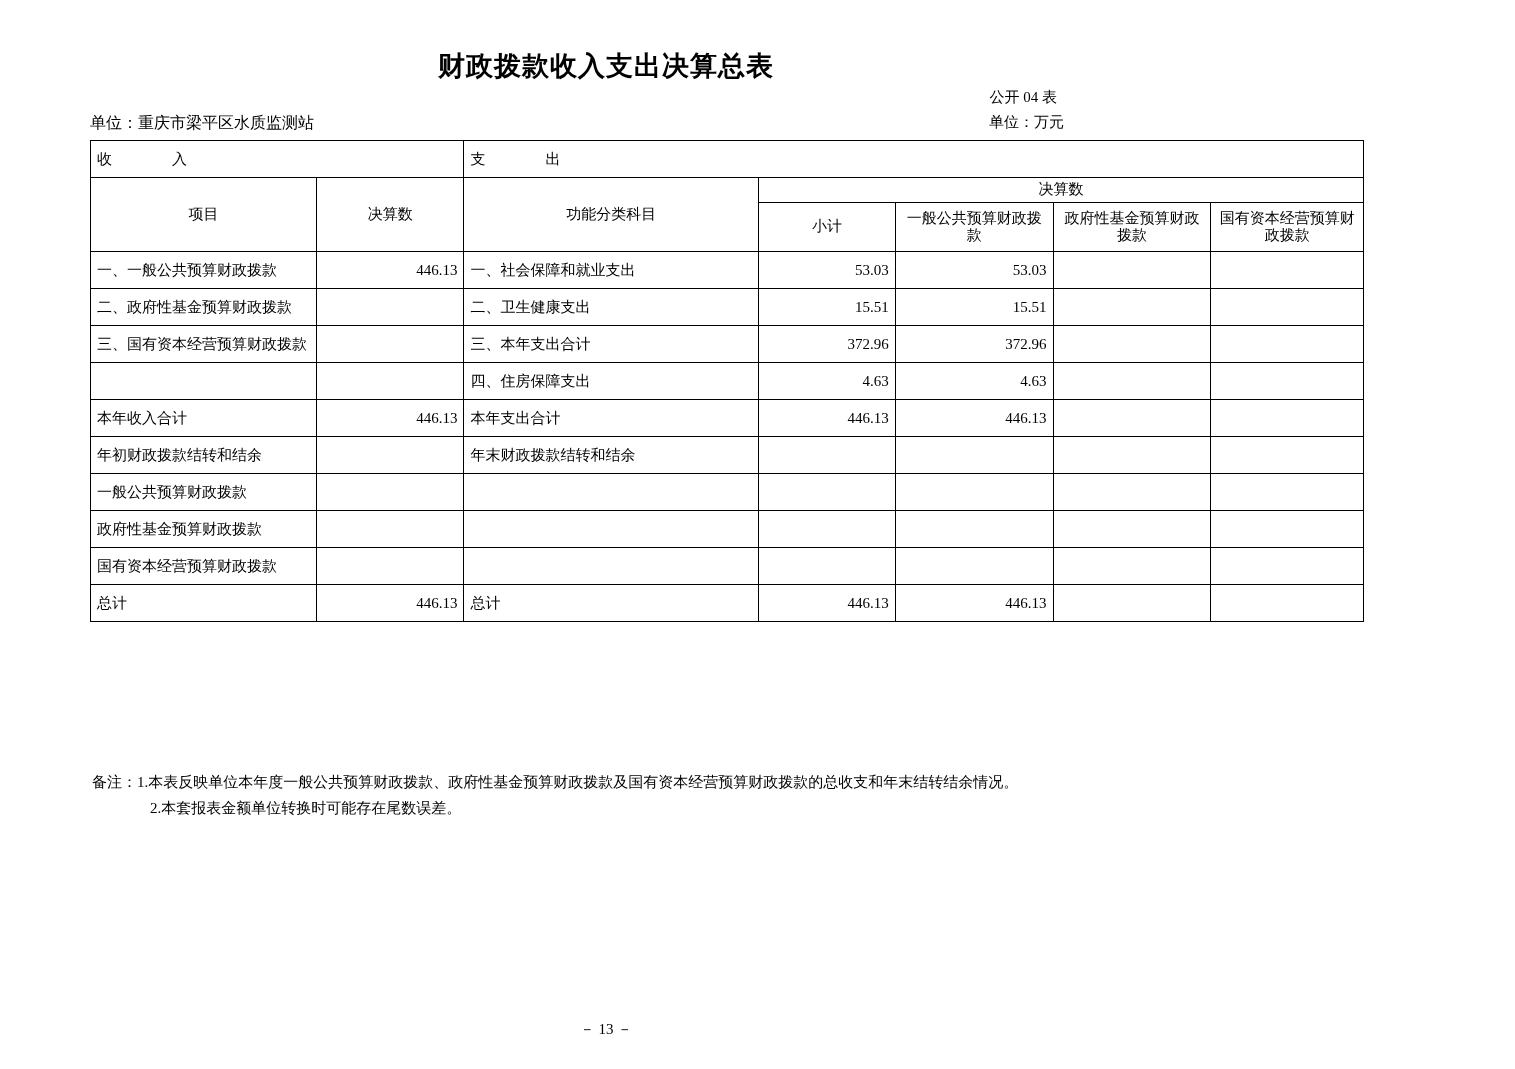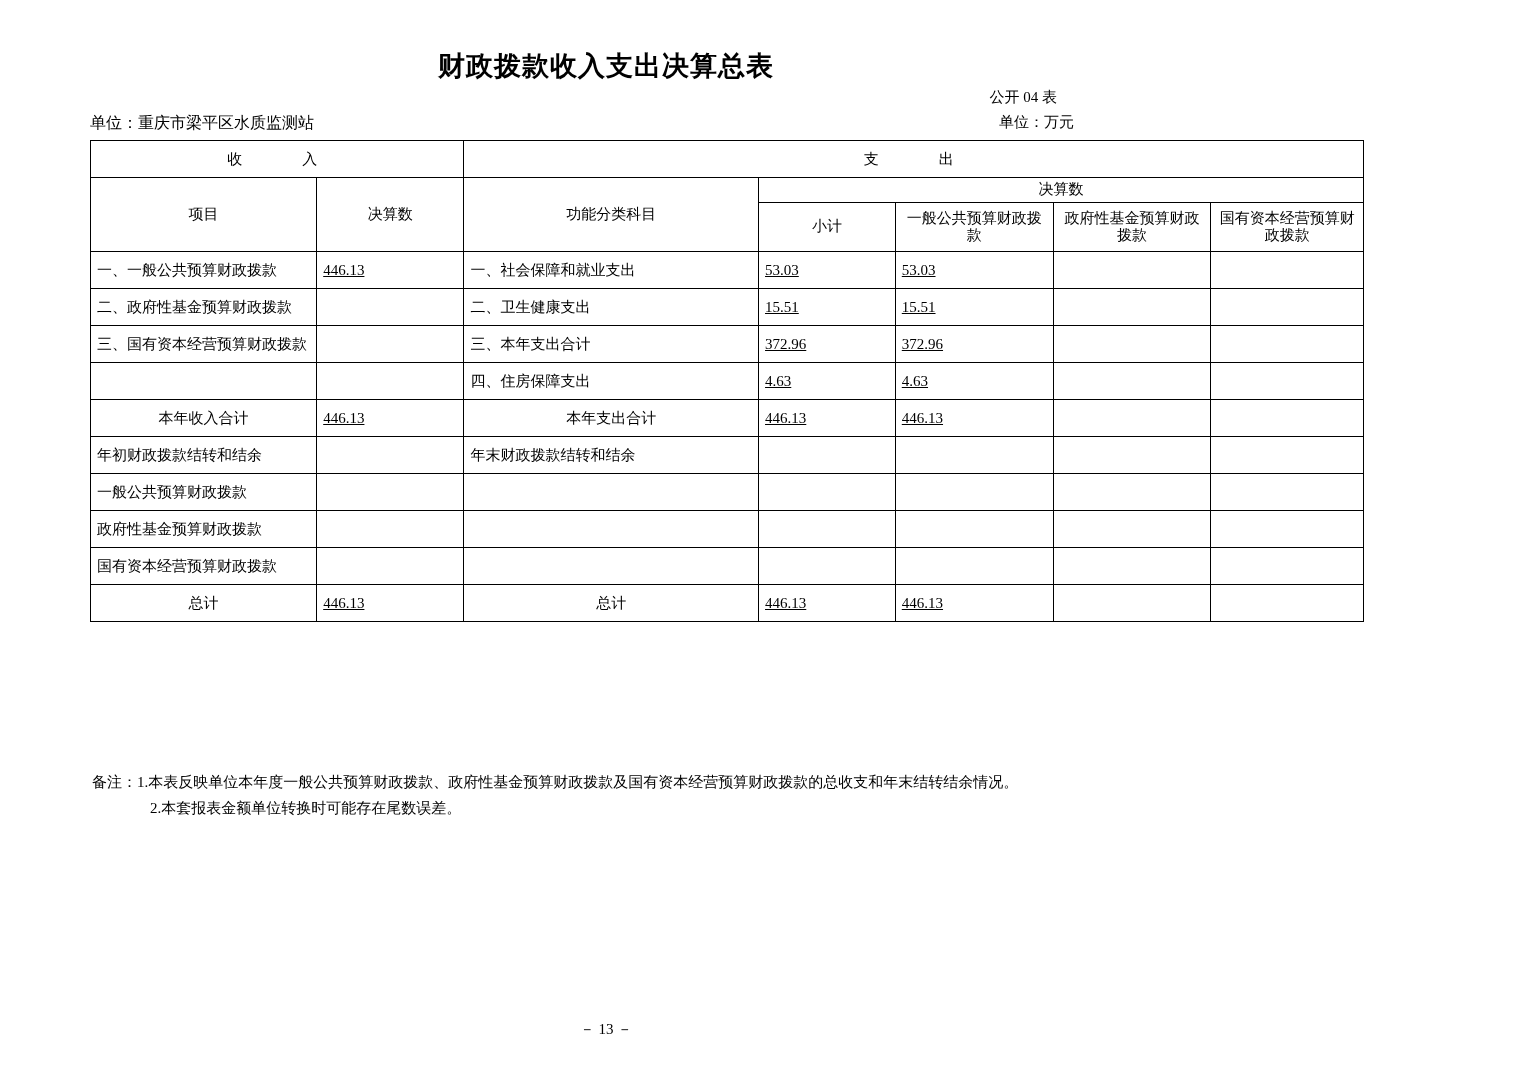--- a/index.html
+++ b/index.html
@@ -37,62 +37,59 @@
     margin-left: 8px;
   }
   .unit-left {
     position: absolute;
     left: 90px;
     top: 113px;
     font-size: 16px;
   }
   .unit-right {
     position: absolute;
-    right: 138px;
+    right: 148px;
     top: 113px;
     font-size: 15px;
   }
   table.main {
     position: absolute;
     left: 90px;
     top: 140px;
     width: 1274px;
     border-collapse: collapse;
     table-layout: fixed;
   }
   table.main td, table.main th {
     border: 1px solid #000000;
     font-size: 15px;
     font-weight: normal;
     padding: 0 6px;
     height: 36px;
     vertical-align: middle;
   }
   .sec-head {
-    text-align: center;
     font-size: 16px;
     height: 44px;
     letter-spacing: 10px;
   }
   .col-head {
     text-align: center;
     line-height: 1.15;
     margin-left: 20px;
   }
   .num {
-    text-align: left;
+    text-align: right;
     padding-right: 12px;
-    text-decoration: underline;
   }
   .txt {
     text-align: left;
     padding-left: 10px;
   }
   .center {
-    text-align: center;
   }
   .indent1 {
     padding-left: 28px;
   }
   .notes {
     position: absolute;
     left: 92px;
     top: 770px;
     font-size: 15px;
     line-height: 1.7;

